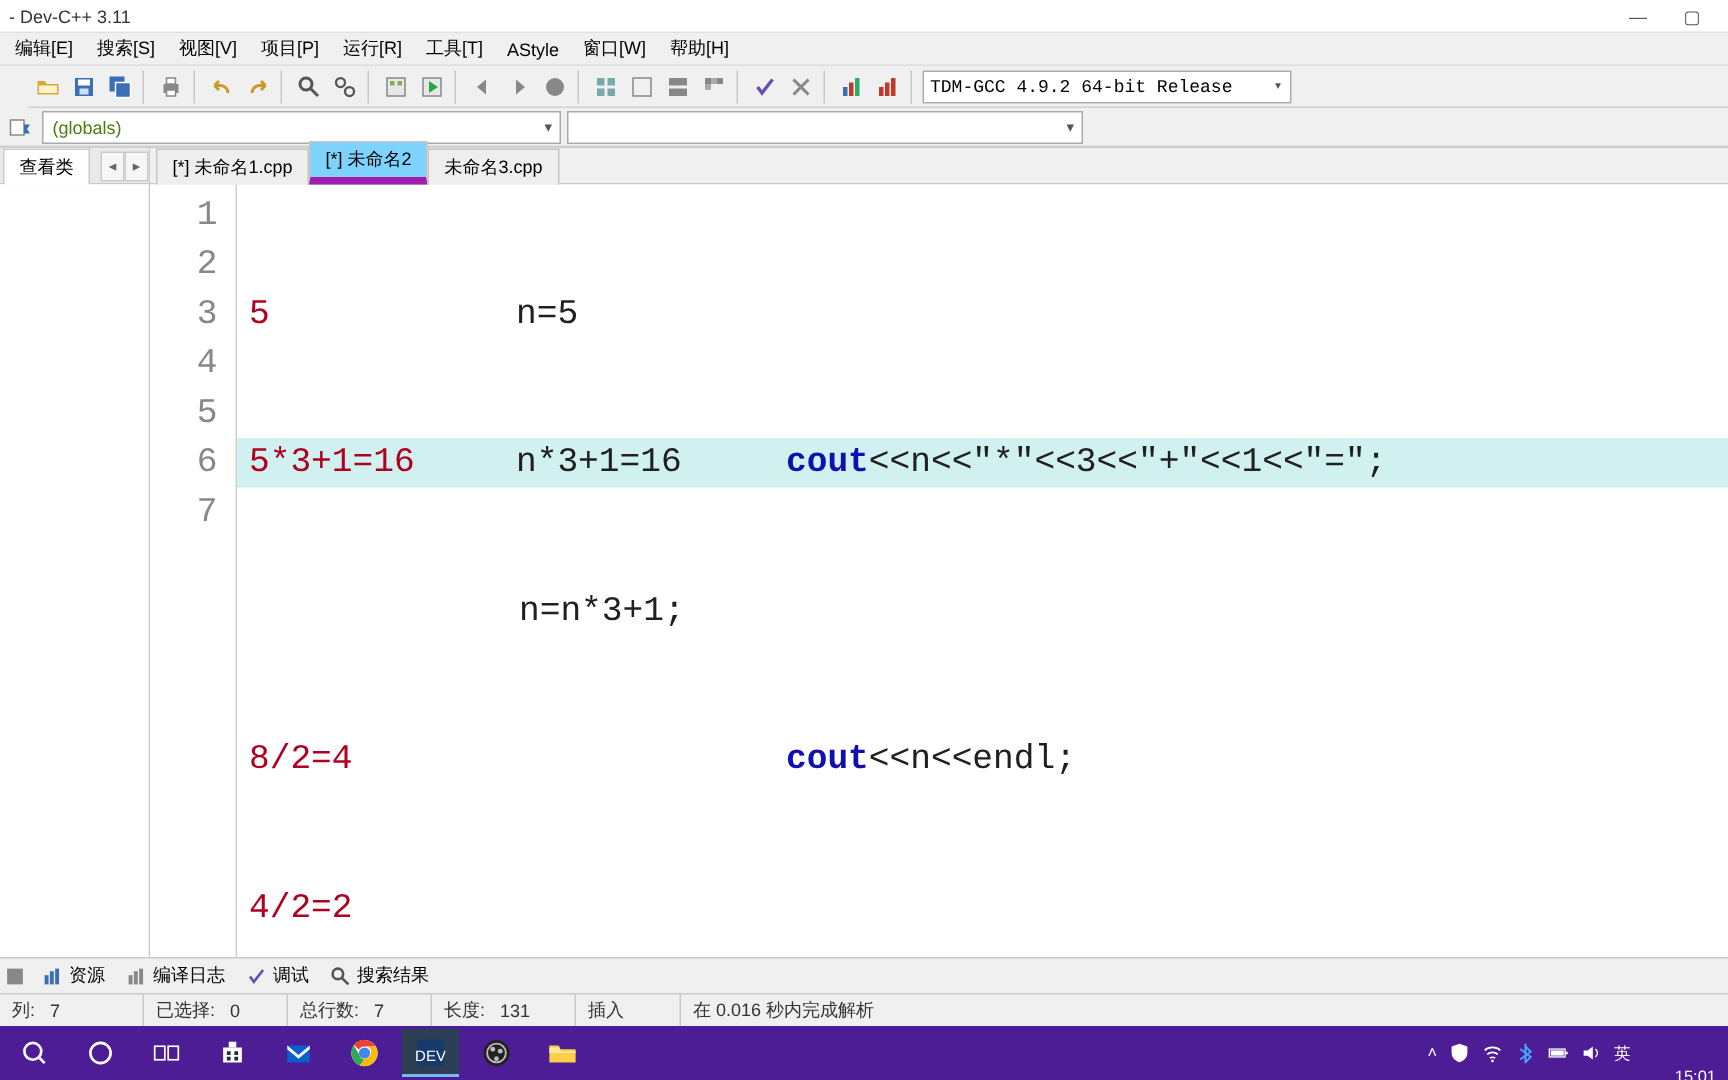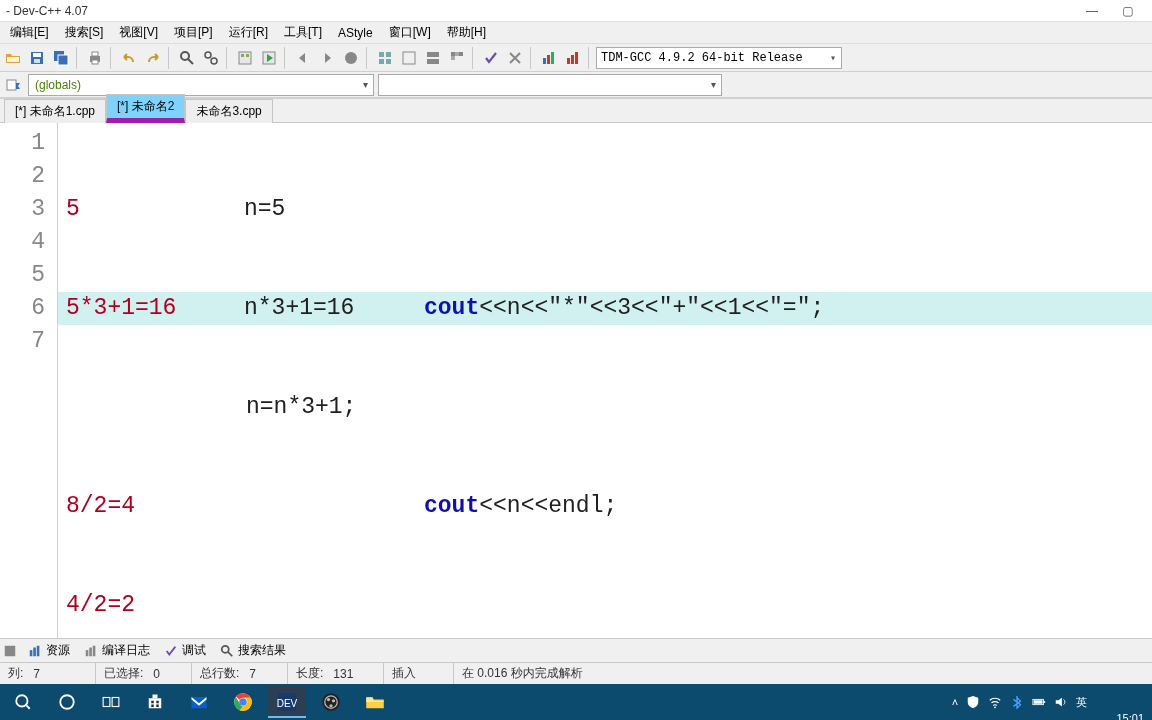--- a/index.html
+++ b/index.html
@@ -36,20 +36,21 @@
 }
 .menubar span { padding: 2px 8px; cursor: default; }
 .toolbar {
   height: 28px;
   background: #f0f0f0;
   display: flex;
   align-items: center;
   padding: 2px 2px;
   border-bottom: 1px solid #d0d0d0;
   gap: 2px;
+  margin-left: 19px;
 }
 .tbtn {
   width: 22px; height: 22px;
   border: 1px solid transparent;
   display: flex; align-items: center; justify-content: center;
   background: #f0f0f0;
 }
 .tbtn svg { width: 16px; height: 16px; }
 .tsep { width: 4px; height: 22px; border-left: 1px solid #c8c8c8; margin: 0 2px; }
 .compiler-select {
@@ -131,36 +132,36 @@
 .bottom-tabs .btab { display:flex; align-items:center; gap:4px; padding: 0 4px; }
 .bottom-tabs .btab svg { width:14px; height:14px; }
 .statusbar {
   height: 22px; background: #f0f0f0; border-top: 1px solid #c9c9c9;
   display:flex; align-items:center; font-size:12px; color:#333;
 }
 .statusbar .cell { padding: 0 8px; border-right: 1px solid #c9c9c9; height: 100%; display:flex; align-items:center; gap:10px; }
 .statusbar .cell.wide { min-width: 96px; }
 .statusbar .cell.nosep { border-right: none; }
 .taskbar {
-  height: 36px; background: #0c4a6e; display:flex; align-items:center;
+  height: 36px; background: #4c1d95; display:flex; align-items:center;
   padding: 0 4px; gap: 6px; color: #fff;
 }
 .taskbar .tb-icon {
   width: 38px; height: 32px; display:flex; align-items:center; justify-content:center;
 }
 .taskbar .tb-icon.active { background: #2b3e54; box-shadow: inset 0 -2px 0 #76b9ed; }
 .taskbar .tb-spacer { flex:1; }
 .taskbar .tray { display:flex; align-items:center; gap:8px; font-size:11px; }
 .tray-time { text-align:right; line-height: 13px; font-size: 11px; padding-right:4px;margin-top:45px; }
 </style>
 </head>
 <body>
 
 <div class="titlebar">
-  <span>- Dev-C++ 4.07</span>
+  <span>- Dev-C++ 3.11</span>
   <div class="titlebar-spacer"></div>
   <div class="title-btn">—</div>
   <div class="title-btn">▢</div>
 </div>
 
 <div class="menubar">
   <span>编辑[E]</span>
   <span>搜索[S]</span>
   <span>视图[V]</span>
   <span>项目[P]</span>
@@ -320,20 +321,29 @@
         <path fill="#3a6fb7" d="M11 6h4l-2 3 2 3h-4z"></path>
       </svg>
     </div>
   <div class="combo globals">
     <span>(globals)</span>
   </div>
   <div class="combo members"></div>
 </div>
 
 <div class="main">
+  <div class="sidebar">
+    <div class="sidetabs">
+      <div class="sidetab">查看类</div>
+      <div style="flex:1"></div>
+      <div class="side-arrow">◂</div>
+      <div class="side-arrow">▸</div>
+    </div>
+    <div style="flex:1;background:#fff;border-top:1px solid #fff"></div>
+  </div>
 
   <div class="editor-area">
     <div class="filetabs">
       <div class="filetab">[*] 未命名1.cpp</div>
       <div class="filetab active">[*] 未命名2</div>
       <div class="filetab">未命名3.cpp</div>
     </div>
 
     <div class="code">
       <div class="gutter">

